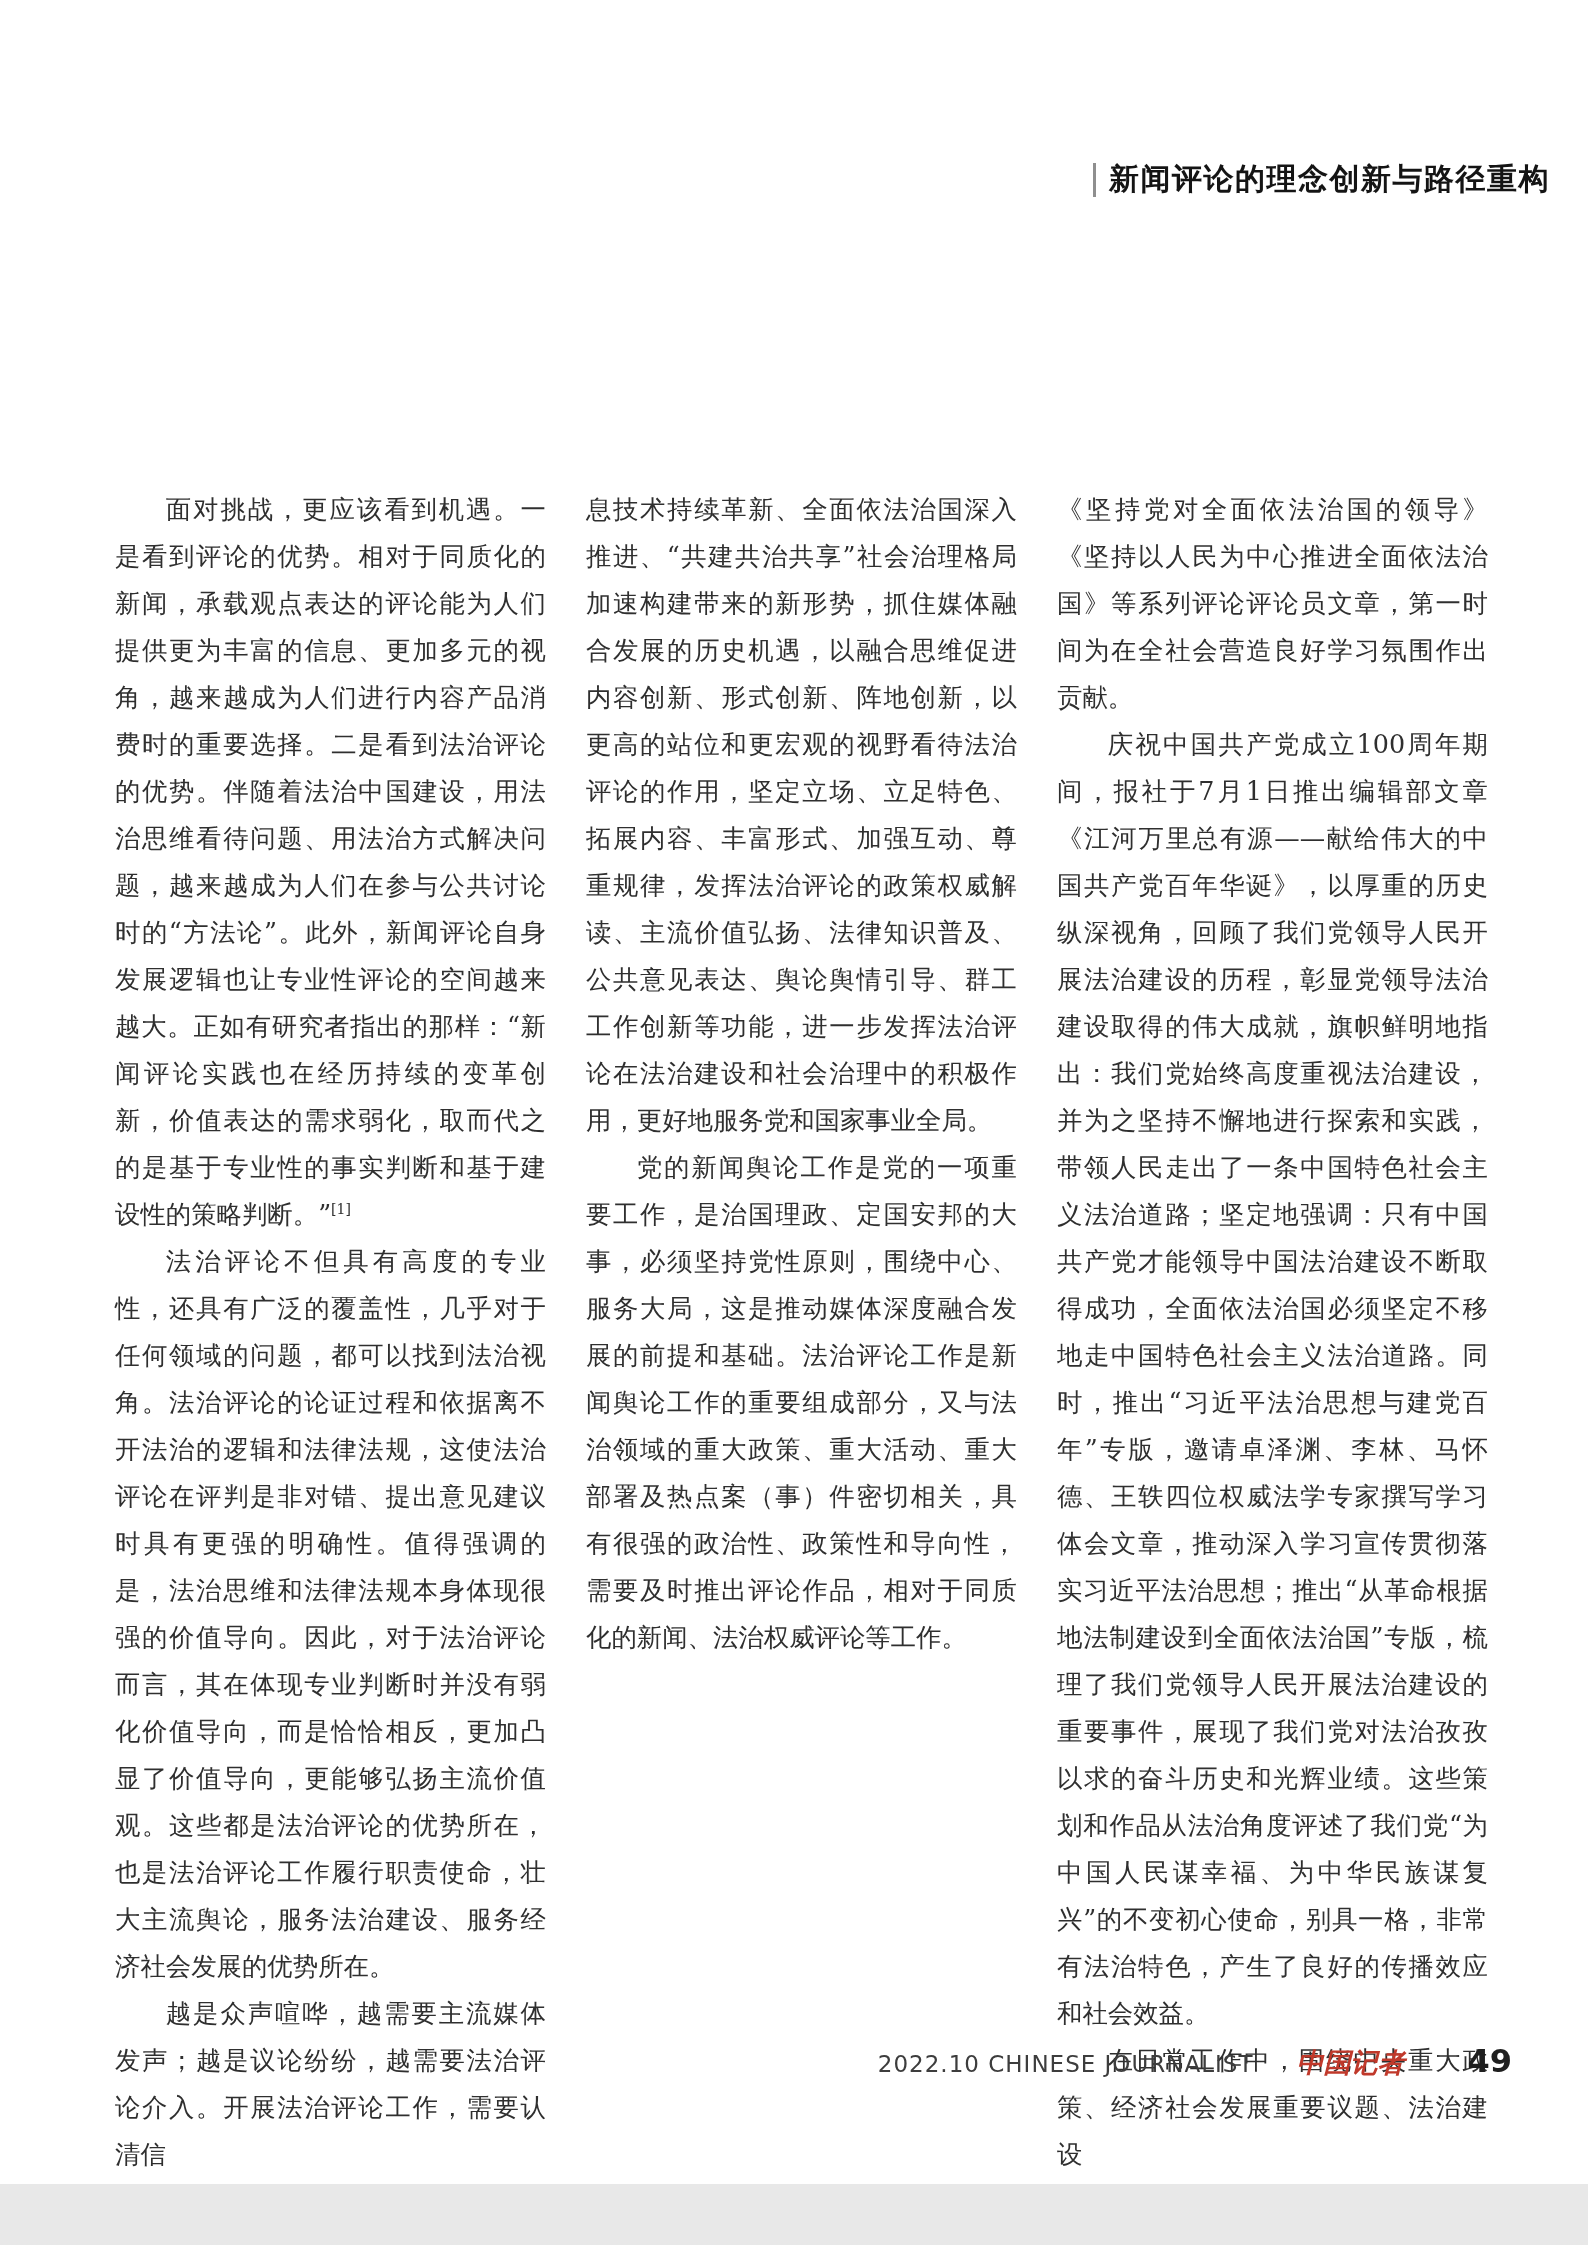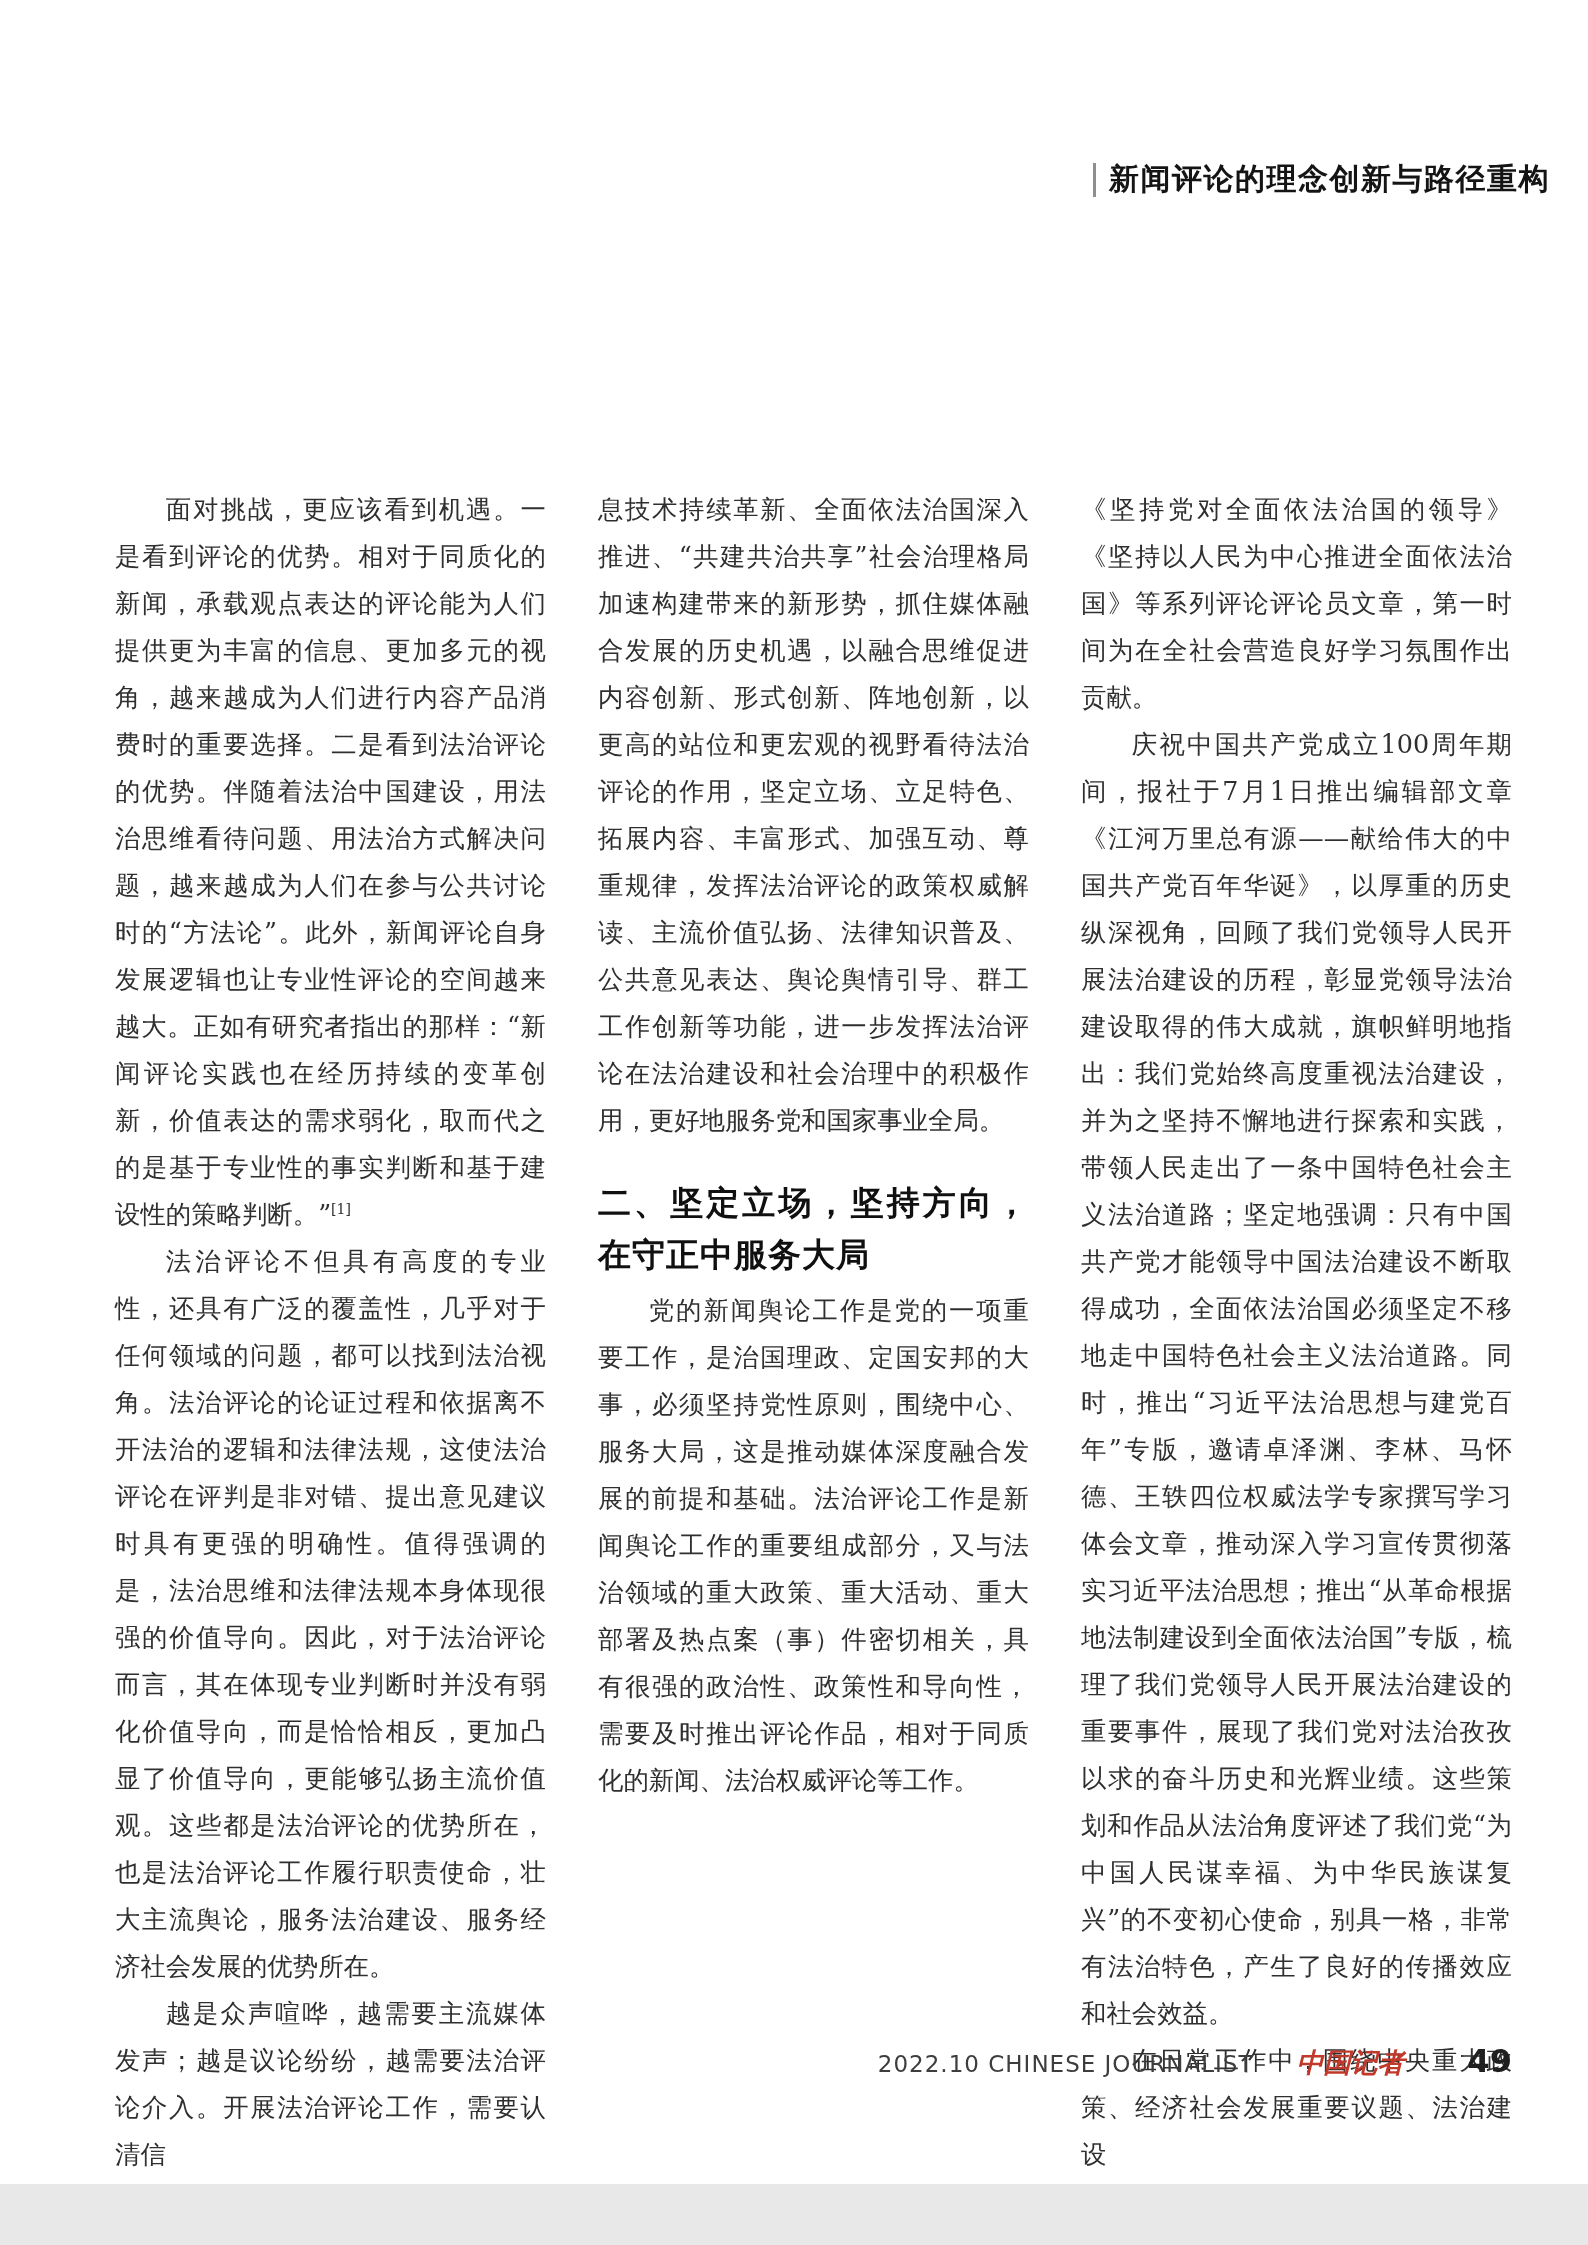--- a/index.html
+++ b/index.html
@@ -36,21 +36,21 @@
     white-space: nowrap;
   }
 
   
   .content {
     position: absolute;
     left: 115px;
     top: 486px;
     width: 1397px;
     display: flex;
-    gap: 52px;
+    gap: 40px;
   }
   .column { width: 431px; }
   .column p {
     font-size: 25.4px;
     line-height: 47px;
     color: #2f2f2f;
     text-align: justify;
     text-justify: inter-character;
   }
   .column p.indent { text-indent: 2em; }
@@ -118,21 +118,20 @@
   <div class="content">
 
     <div class="column">
       <p class="indent"><span>面对挑战，更应该看到机遇。一是看到评论的优势。相对于同质化的新闻，承载观点表达的评论能为人们提供更为丰富的信息、更加多元的视角，越来越成为人们进行内容产品消费时的重要选择。二是看到法治评论的优势。伴随着法治中国建设，用法治思维看待问题、用法治方式解决问题，越来越成为人们在参与公共讨论时的“方法论”。此外，新闻评论自身发展逻辑也让专业性评论的空间越来越大。正如有研究者指出的那样：“新闻评论实践也在经历持续的变革创新，价值表达的需求弱化，取而代之的是基于专业性的事实判断和基于建设性的策略判断。”</span><sup class="footnote-sup">[1]</sup></p>
       <p class="indent">法治评论不但具有高度的专业性，还具有广泛的覆盖性，几乎对于任何领域的问题，都可以找到法治视角。法治评论的论证过程和依据离不开法治的逻辑和法律法规，这使法治评论在评判是非对错、提出意见建议时具有更强的明确性。值得强调的是，法治思维和法律法规本身体现很强的价值导向。因此，对于法治评论而言，其在体现专业判断时并没有弱化价值导向，而是恰恰相反，更加凸显了价值导向，更能够弘扬主流价值观。这些都是法治评论的优势所在，也是法治评论工作履行职责使命，壮大主流舆论，服务法治建设、服务经济社会发展的优势所在。</p>
       <p class="indent">越是众声喧哗，越需要主流媒体发声；越是议论纷纷，越需要法治评论介入。开展法治评论工作，需要认清信</p>
     </div>
 
     <div class="column">
       <p>息技术持续革新、全面依法治国深入推进、“共建共治共享”社会治理格局加速构建带来的新形势，抓住媒体融合发展的历史机遇，以融合思维促进内容创新、形式创新、阵地创新，以更高的站位和更宏观的视野看待法治评论的作用，坚定立场、立足特色、拓展内容、丰富形式、加强互动、尊重规律，发挥法治评论的政策权威解读、主流价值弘扬、法律知识普及、公共意见表达、舆论舆情引导、群工工作创新等功能，进一步发挥法治评论在法治建设和社会治理中的积极作用，更好地服务党和国家事业全局。</p>
-      <h2 class="section-heading">二、坚定立场，坚持方向，在守正中服务大局</h2>
       <p class="indent">党的新闻舆论工作是党的一项重要工作，是治国理政、定国安邦的大事，必须坚持党性原则，围绕中心、服务大局，这是推动媒体深度融合发展的前提和基础。法治评论工作是新闻舆论工作的重要组成部分，又与法治领域的重大政策、重大活动、重大部署及热点案（事）件密切相关，具有很强的政治性、政策性和导向性，需要及时推出评论作品，相对于同质化的新闻、法治权威评论等工作。</p>
     </div>
 
     <div class="column">
       <p>《坚持党对全面依法治国的领导》《坚持以人民为中心推进全面依法治国》等系列评论评论员文章，第一时间为在全社会营造良好学习氛围作出贡献。</p>
       <p class="indent">庆祝中国共产党成立100周年期间，报社于7月1日推出编辑部文章《江河万里总有源——献给伟大的中国共产党百年华诞》，以厚重的历史纵深视角，回顾了我们党领导人民开展法治建设的历程，彰显党领导法治建设取得的伟大成就，旗帜鲜明地指出：我们党始终高度重视法治建设，并为之坚持不懈地进行探索和实践，带领人民走出了一条中国特色社会主义法治道路；坚定地强调：只有中国共产党才能领导中国法治建设不断取得成功，全面依法治国必须坚定不移地走中国特色社会主义法治道路。同时，推出“习近平法治思想与建党百年”专版，邀请卓泽渊、李林、马怀德、王轶四位权威法学专家撰写学习体会文章，推动深入学习宣传贯彻落实习近平法治思想；推出“从革命根据地法制建设到全面依法治国”专版，梳理了我们党领导人民开展法治建设的重要事件，展现了我们党对法治孜孜以求的奋斗历史和光辉业绩。这些策划和作品从法治角度评述了我们党“为中国人民谋幸福、为中华民族谋复兴”的不变初心使命，别具一格，非常有法治特色，产生了良好的传播效应和社会效益。</p>
       <p class="indent">在日常工作中，围绕中央重大政策、经济社会发展重要议题、法治建设</p>
     </div>
 
   </div>

